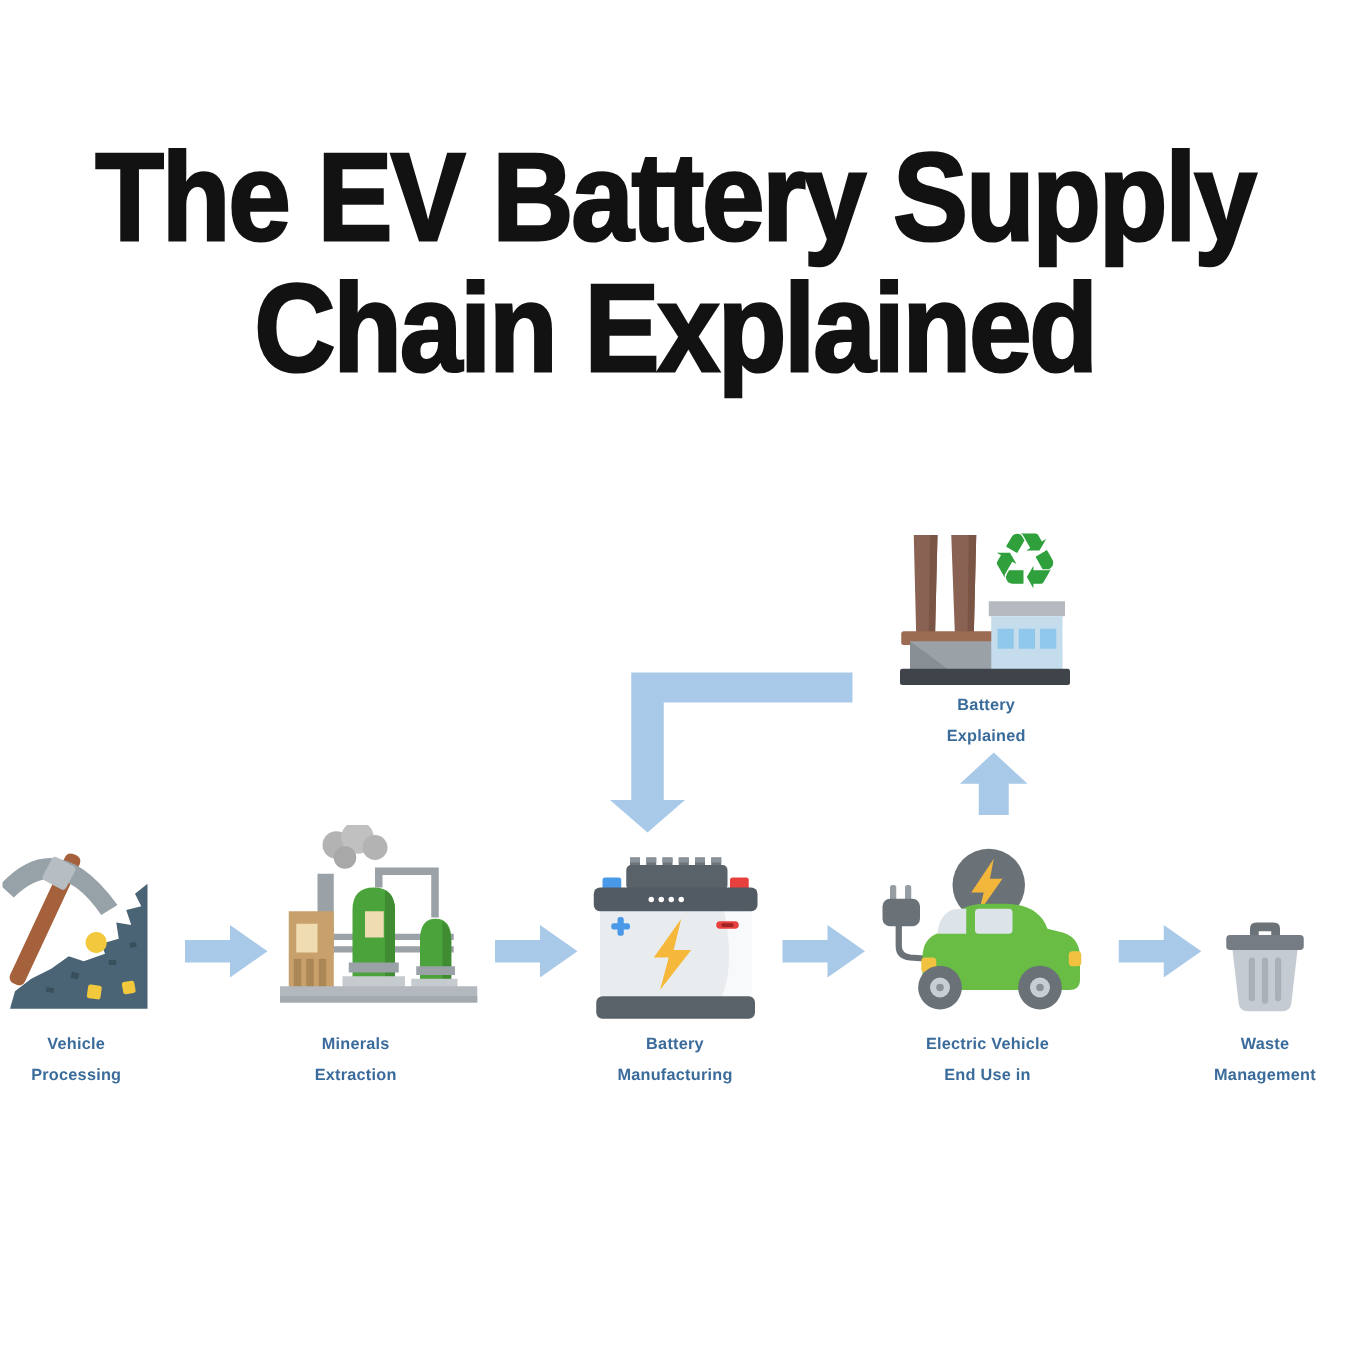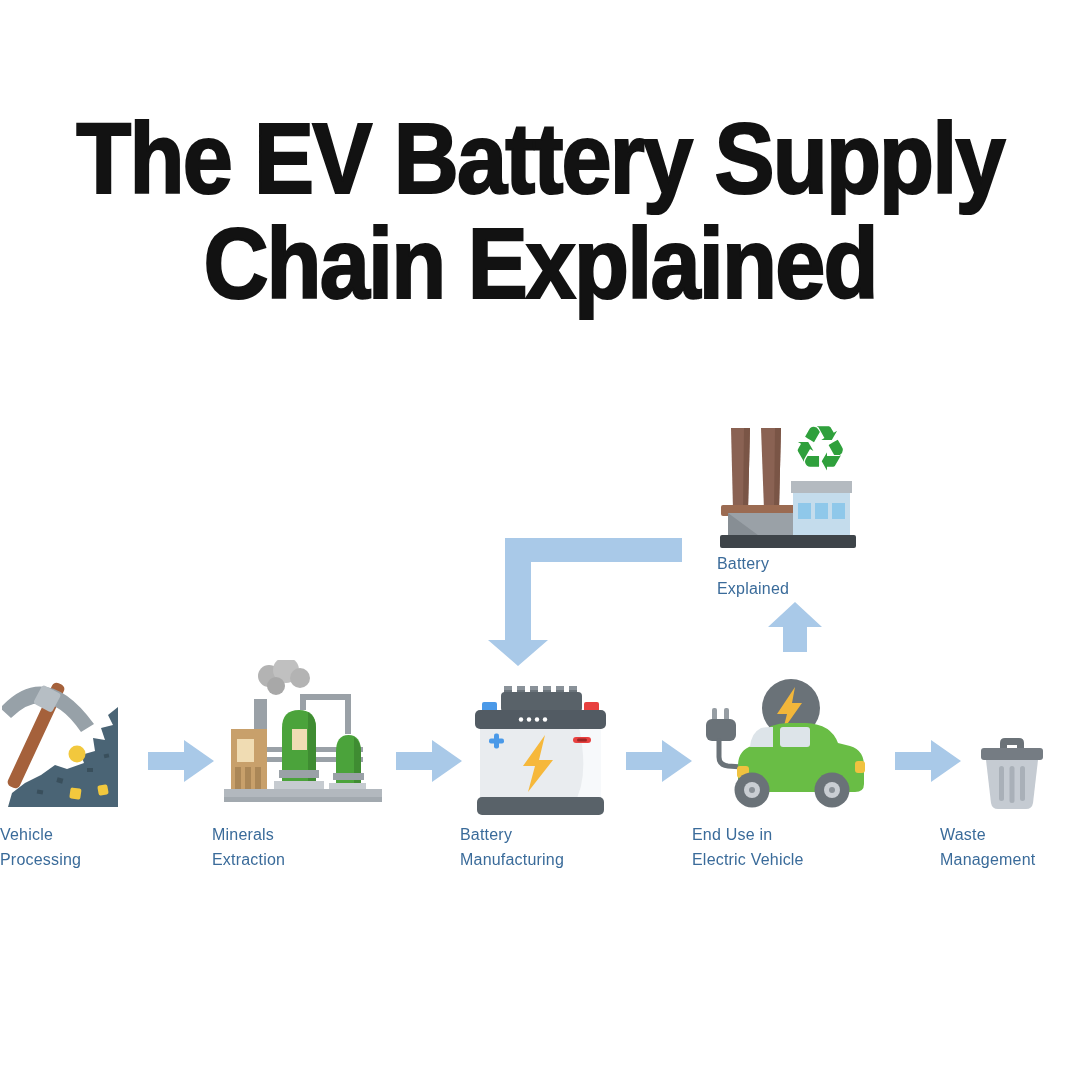--- a/index.html
+++ b/index.html
@@ -9,23 +9,23 @@
     font-family:"Liberation Sans",sans-serif;
   }
   .title{
     position:absolute;top:106px;left:0;width:1080px;text-align:center;
     color:var(--title-color,#121212);
     font-weight:700;font-size:100px;line-height:105px;letter-spacing:-2px;
     -webkit-text-stroke:2.2px currentColor;
     transform:scaleX(.9);transform-origin:540px 50%;
   }
   .stage-label{
-    position:absolute;
+    position:absolute;text-align:center;
     color:var(--label-color,#3a6b9a);
-    font-size:16px;font-weight:400;line-height:25px;letter-spacing:.2px;
+    font-size:13px;font-weight:700;line-height:25px;letter-spacing:.2px;
   }
   .stage-label span{display:block;}
   .icon,.arrow{position:absolute;display:block;}
   .arrow-shape{fill:var(--arrow-color,#a9c9e8);}
 </style>
 </head>
 <body>
 
 <div class="canvas">
 
@@ -184,22 +184,22 @@
     <rect x="37" y="95" width="12" height="12" rx="3" fill="#f0c23f"></rect>
     <rect x="155" y="90" width="10" height="12" rx="3" fill="#f0c23f"></rect>
     <circle cx="52" cy="119" r="17.5" fill="#6a7278"></circle>
     <circle cx="52" cy="119" r="8" fill="#c9ced3"></circle>
     <circle cx="52" cy="119" r="3" fill="#8a9197"></circle>
     <circle cx="132" cy="119" r="17.5" fill="#6a7278"></circle>
     <circle cx="132" cy="119" r="8" fill="#c9ced3"></circle>
     <circle cx="132" cy="119" r="3" fill="#8a9197"></circle>
   </svg>
   <div class="stage-label" style="left:692px;top:822px;width:196px">
+    <span>Electric Vehicle</span>
     <span>End Use in</span>
-    <span>Electric Vehicle</span>
   </div>
 
   <svg class="arrow" style="left:893px;top:736px;width:70px;height:50px" viewBox="0 0 70 50">
     <polygon class="arrow-shape" points="2,16 38,16 38,4 68,25 38,46 38,34 2,34"></polygon>
   </svg>
 
   <svg class="icon" style="left:980px;top:737px;width:64px;height:75px" viewBox="0 0 64 75">
     <path d="M20,13 L20,6 Q20,1 25,1 L39,1 Q44,1 44,6 L44,13 L37,13 L37,8 L27,8 L27,13 Z" fill="#6b7278"></path>
     <rect x="1" y="11" width="62" height="12" rx="3" fill="#757c83"></rect>
     <path d="M6,23 L58,23 L53,66 Q52,72 46,72 L18,72 Q12,72 11,66 Z" fill="#c5cbd2"></path>

